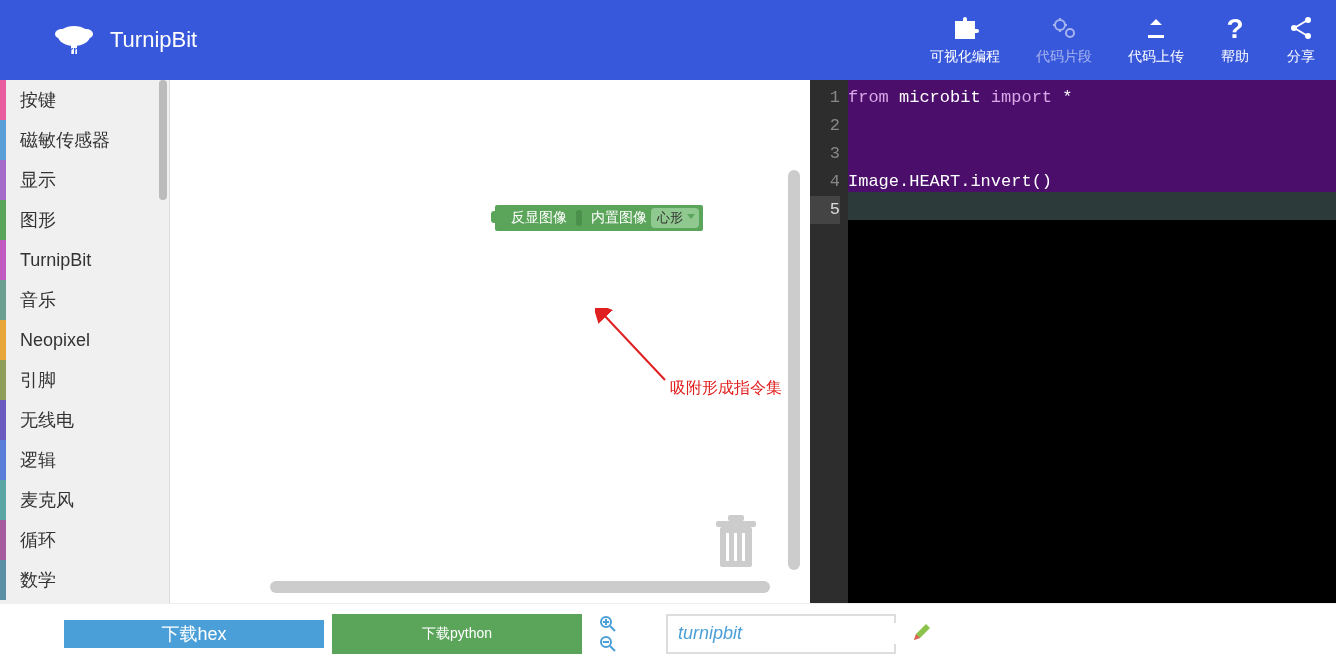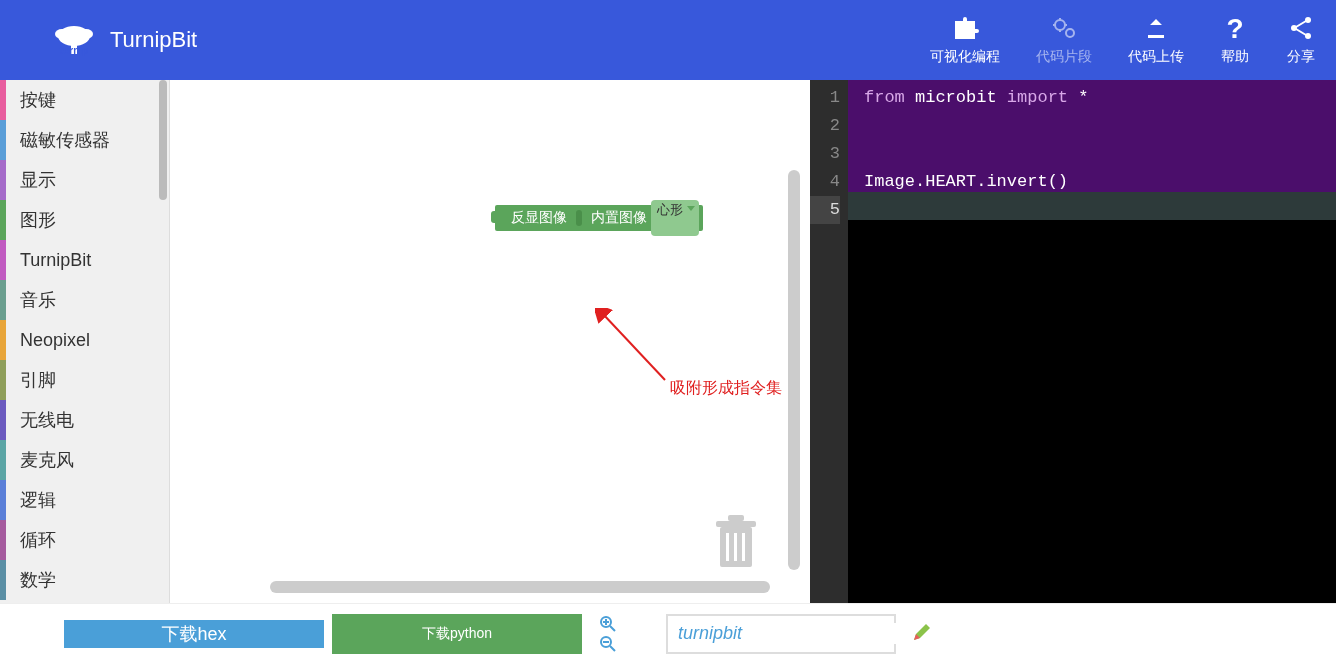--- a/index.html
+++ b/index.html
@@ -30,34 +30,34 @@
     .workspace-scroll-h { position: absolute; bottom: 10px; left: 100px; width: 500px; height: 12px; background: #ccc; border-radius: 6px; }
     
     
     .block-wrapper { position: absolute; left: 325px; top: 125px; }
     .block { display: flex; align-items: center; height: 26px; font-size: 14px; color: #fff; }
     .block-left { background: #5ba55b; padding: 0 8px 0 16px; height: 26px; display: flex; align-items: center; border-radius: 2px 0 0 2px; position: relative; }
     .block-left::before { content: ''; position: absolute; left: 0; top: 6px; width: 6px; height: 12px; background: #5ba55b; border-radius: 3px 0 0 3px; transform: translateX(-4px); }
     .block-connector { background: #5ba55b; width: 8px; height: 26px; position: relative; }
     .block-connector::after { content:''; position:absolute; left:1px; top:5px; width:6px; height:16px; background:#4a8f4a; border-radius:3px; }
     .block-right { background: #5ba55b; padding: 0 4px 0 8px; height: 26px; display: flex; align-items: center; border-radius: 0 2px 2px 0; gap: 4px; }
-    .block-dropdown { background: #8fc98f; color: #333; padding: 1px 16px 17px 6px; border-radius: 4px; font-size: 13px; position: relative; }
+    .block-dropdown { background: #8fc98f; color: #333; padding: 1px 16px 1px 6px; border-radius: 4px; font-size: 13px; position: relative; }
     .block-dropdown::after { content:''; position:absolute; right:4px; top:6px; border-left:4px solid transparent; border-right:4px solid transparent; border-top:5px solid #5ba55b; }
     
     
     .annotation-arrow { position: absolute; left: 425px; top: 228px; }
     .annotation-text { position: absolute; left: 500px; top: 298px; color: #e02020; font-size: 16px; }
     
     
     .trash { position: absolute; right: 50px; bottom: 28px; color: #bbb; }
     
     
     .code-editor { width: 526px; background: #000; display: flex; font-family: 'Courier New', monospace; font-size: 17px; }
     .gutter { width: 38px; background: #2d2d2d; color: #888; text-align: right; padding: 4px 8px 0 0; line-height: 28px; }
-    .code-area { flex: 1; padding: 4px 0 0 16px; line-height: 28px; position: relative; }
+    .code-area { flex: 1; padding: 4px 0 0 0; line-height: 28px; position: relative; }
     .code-line { height: 28px; white-space: pre; }
     .code-highlight { position: absolute; left: 0; right: 0; top: 0; height: 84px; background: #4b0e6b; }
     .code-highlight2 { position: absolute; left: 0; right: 0; top: 84px; height: 28px; background: #4b0e6b; }
     .cursor-line { position: absolute; left: 0; right: 0; top: 112px; height: 28px; background: #2d3a3a; }
     .cursor-line-gutter { background: #444; color: #ddd; }
     .kw { color: #d8a8e8; }
     .id { color: #fff; }
     .op { color: #fff; }
     .code-text { position: relative; z-index: 1; }
     
@@ -171,26 +171,26 @@
         </div>
         <div class="sidebar-item">
           <div class="color-bar" style="background: rgb(143, 159, 91);"></div>
           <span>引脚</span>
         </div>
         <div class="sidebar-item">
           <div class="color-bar" style="background: rgb(107, 90, 191);"></div>
           <span>无线电</span>
         </div>
         <div class="sidebar-item">
+          <div class="color-bar" style="background: rgb(90, 127, 216);"></div>
+          <span>逻辑</span>
+        </div>
+        <div class="sidebar-item">
           <div class="color-bar" style="background: rgb(91, 165, 165);"></div>
           <span>麦克风</span>
-        </div>
-        <div class="sidebar-item">
-          <div class="color-bar" style="background: rgb(90, 127, 216);"></div>
-          <span>逻辑</span>
         </div>
         <div class="sidebar-item">
           <div class="color-bar" style="background: rgb(165, 91, 158);"></div>
           <span>循环</span>
         </div>
         <div class="sidebar-item">
           <div class="color-bar" style="background: rgb(91, 143, 165);"></div>
           <span>数学</span>
         </div>
       </div>

